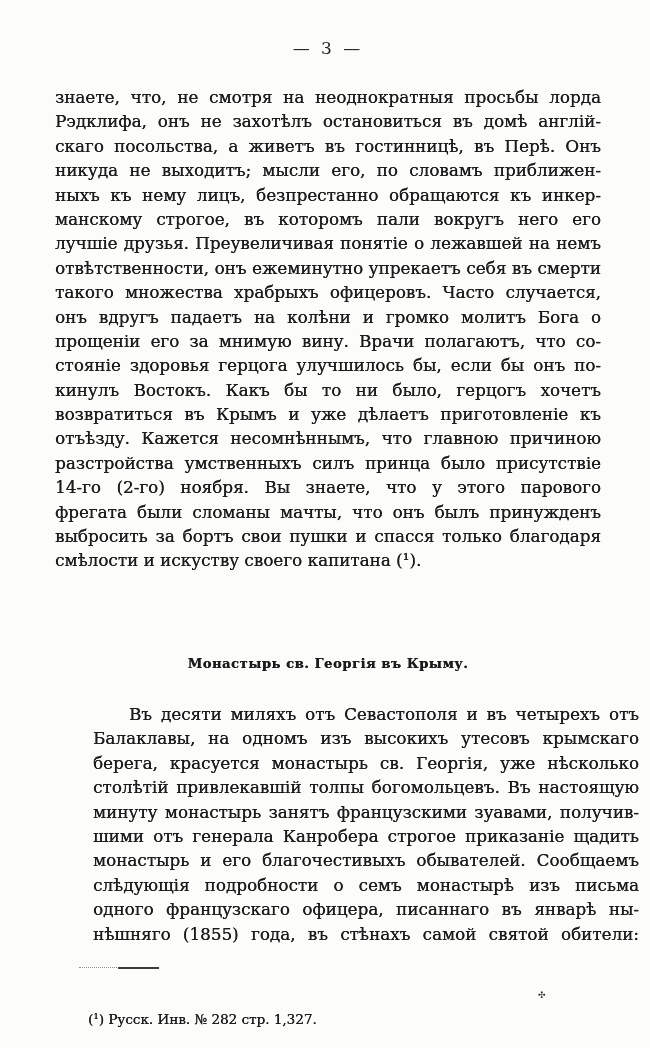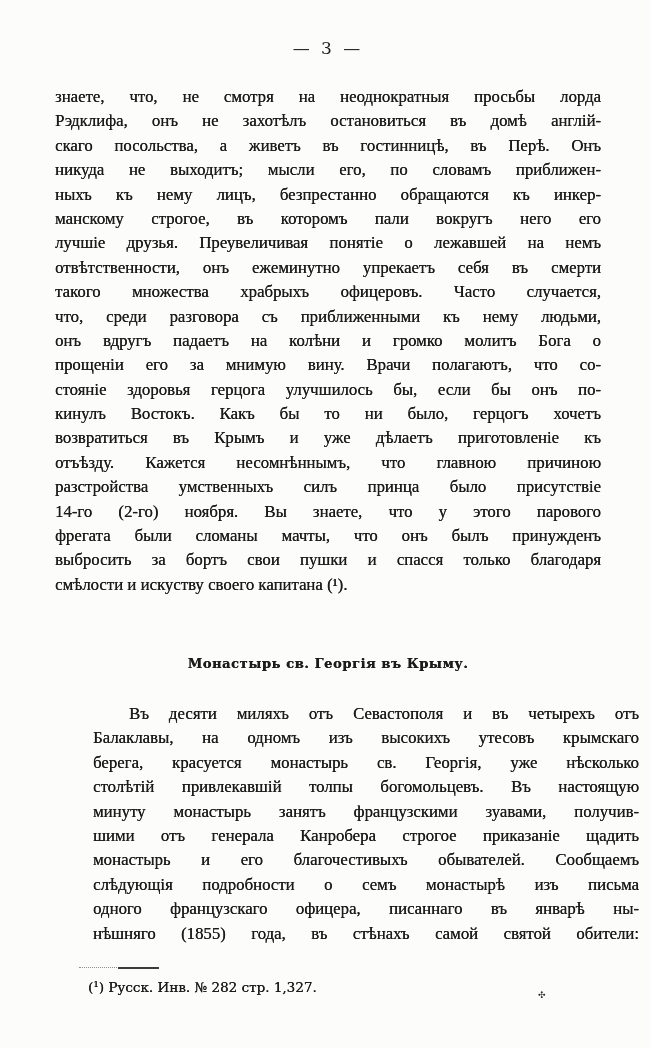--- a/index.html
+++ b/index.html
@@ -11,21 +11,21 @@
     background:#fcfcfa;
     font-family:"DejaVu Serif","Liberation Serif",serif;
     color:#1c1c1c;
     overflow:hidden;
   }
   .pagenum {
     position:absolute; top:38px; left:55px; width:546px;
     text-align:center;
     font-size:17px; letter-spacing:3px;
   }
-  .textblock { position:absolute; left:55px; width:546px;font-family:Liberation Serif, serif; }
+  .textblock { position:absolute; left:55px; width:546px; }
   .para1 { top:85px; }
   .para2 { top:702px;margin-left:38px; }
   .tline {
     font-size:16.8px;
     line-height:24.4px;
     height:24.4px;
     text-align:justify;
     text-align-last:justify;
     white-space:normal;
     text-shadow:0.2px 0 0 currentColor;
@@ -49,21 +49,21 @@
     display:flex; align-items:center; height:3px;
   }
   .fn-rule .dotted-seg { width:38px; border-top:1px dotted #8f8f8c; }
   .fn-rule .solid-seg  { width:41px; border-top:2.5px solid #3c3c3a; margin-left:1px; }
   .footnote {
     position:absolute; top:978px; left:55px; width:546px;
     font-size:13.5px;
     line-height:18px;
     text-shadow:0.2px 0 0 currentColor;
   }
-  .footnote .fn-text { padding-left:33px; }
+  .footnote .fn-text { padding-left:33px;margin-top:32px; }
   .printer-mark {
     position:absolute; left:538px; top:990px;
     font-size:9px; color:#2a2a2a;
   }
 </style>
 </head>
 <body>
 
 <div class="page">
 
@@ -72,21 +72,20 @@
   <div class="textblock para1">
     <div class="tline">знаете, что, не смотря на неоднократныя просьбы лорда</div>
     <div class="tline">Рэдклифа, онъ не захотѣлъ остановиться въ домѣ англій-</div>
     <div class="tline">скаго посольства, а живетъ въ гостинницѣ, въ Перѣ. Онъ</div>
     <div class="tline">никуда не выходитъ; мысли его, по словамъ приближен-</div>
     <div class="tline">ныхъ къ нему лицъ, безпрестанно обращаются къ инкер-</div>
     <div class="tline">манскому строгое, въ которомъ пали вокругъ него его</div>
     <div class="tline">лучшіе друзья. Преувеличивая понятіе о лежавшей на немъ</div>
     <div class="tline">отвѣтственности, онъ ежеминутно упрекаетъ себя въ смерти</div>
     <div class="tline">такого множества храбрыхъ офицеровъ. Часто случается,</div>
-    <div class="tline">что, среди разговора съ приближенными къ нему людьми,</div>
     <div class="tline">онъ вдругъ падаетъ на колѣни и громко молитъ Бога о</div>
     <div class="tline">прощеніи его за мнимую вину. Врачи полагаютъ, что со-</div>
     <div class="tline">стояніе здоровья герцога улучшилось бы, если бы онъ по-</div>
     <div class="tline">кинулъ Востокъ. Какъ бы то ни было, герцогъ хочетъ</div>
     <div class="tline">возвратиться въ Крымъ и уже дѣлаетъ приготовленіе къ</div>
     <div class="tline">отъѣзду. Кажется несомнѣннымъ, что главною причиною</div>
     <div class="tline">разстройства умственныхъ силъ принца было присутствіе</div>
     <div class="tline">14-го (2-го) ноября. Вы знаете, что у этого парового</div>
     <div class="tline">фрегата были сломаны мачты, что онъ былъ принужденъ</div>
     <div class="tline">выбросить за бортъ свои пушки и спасся только благодаря</div>

